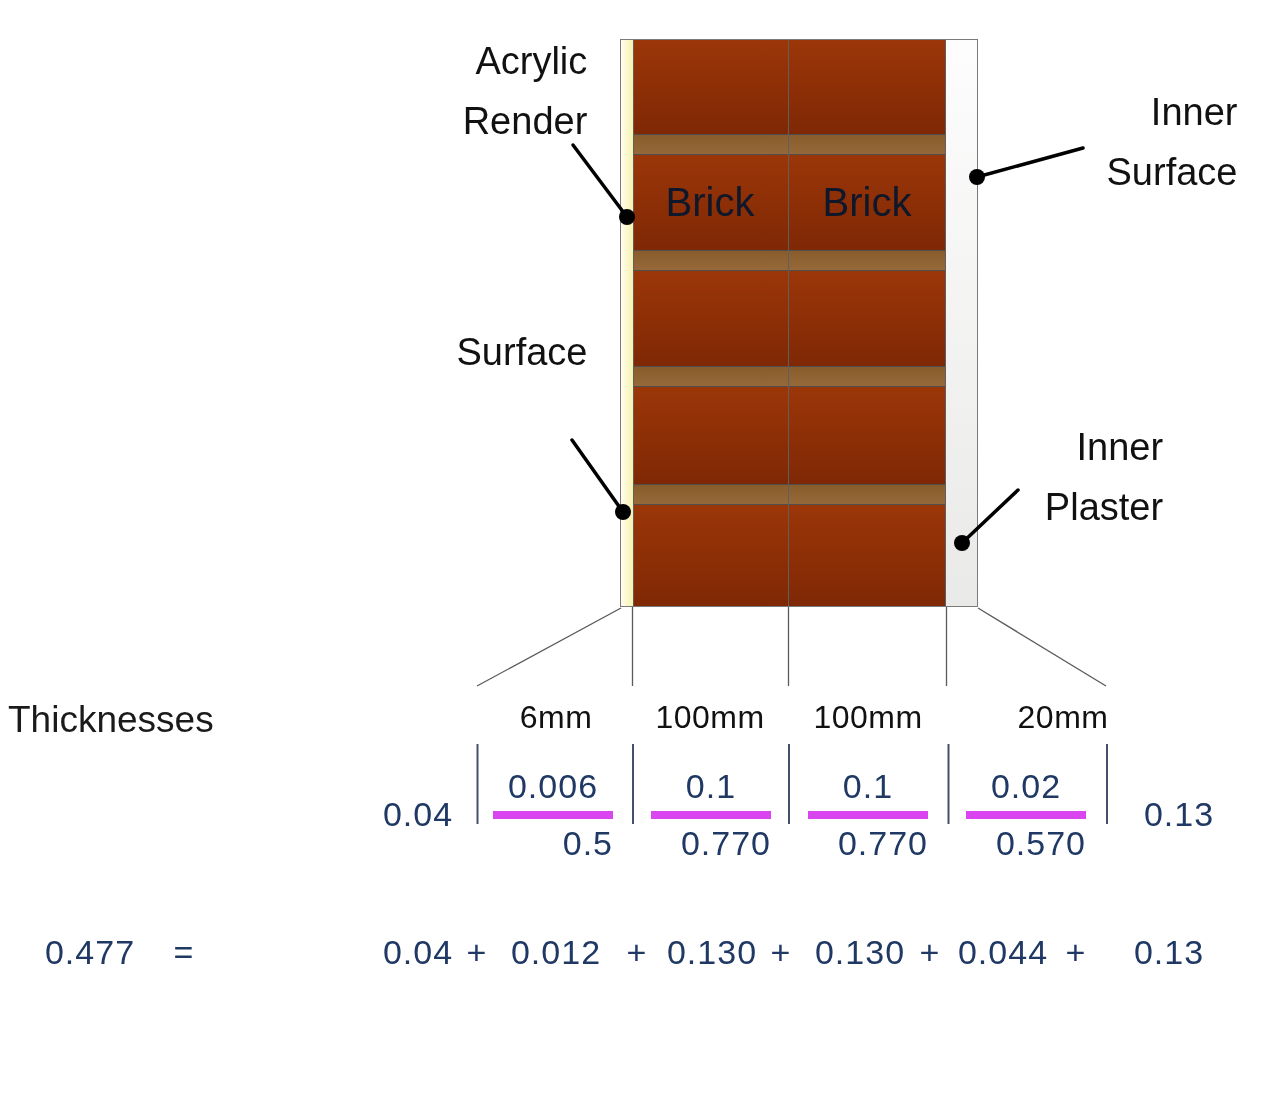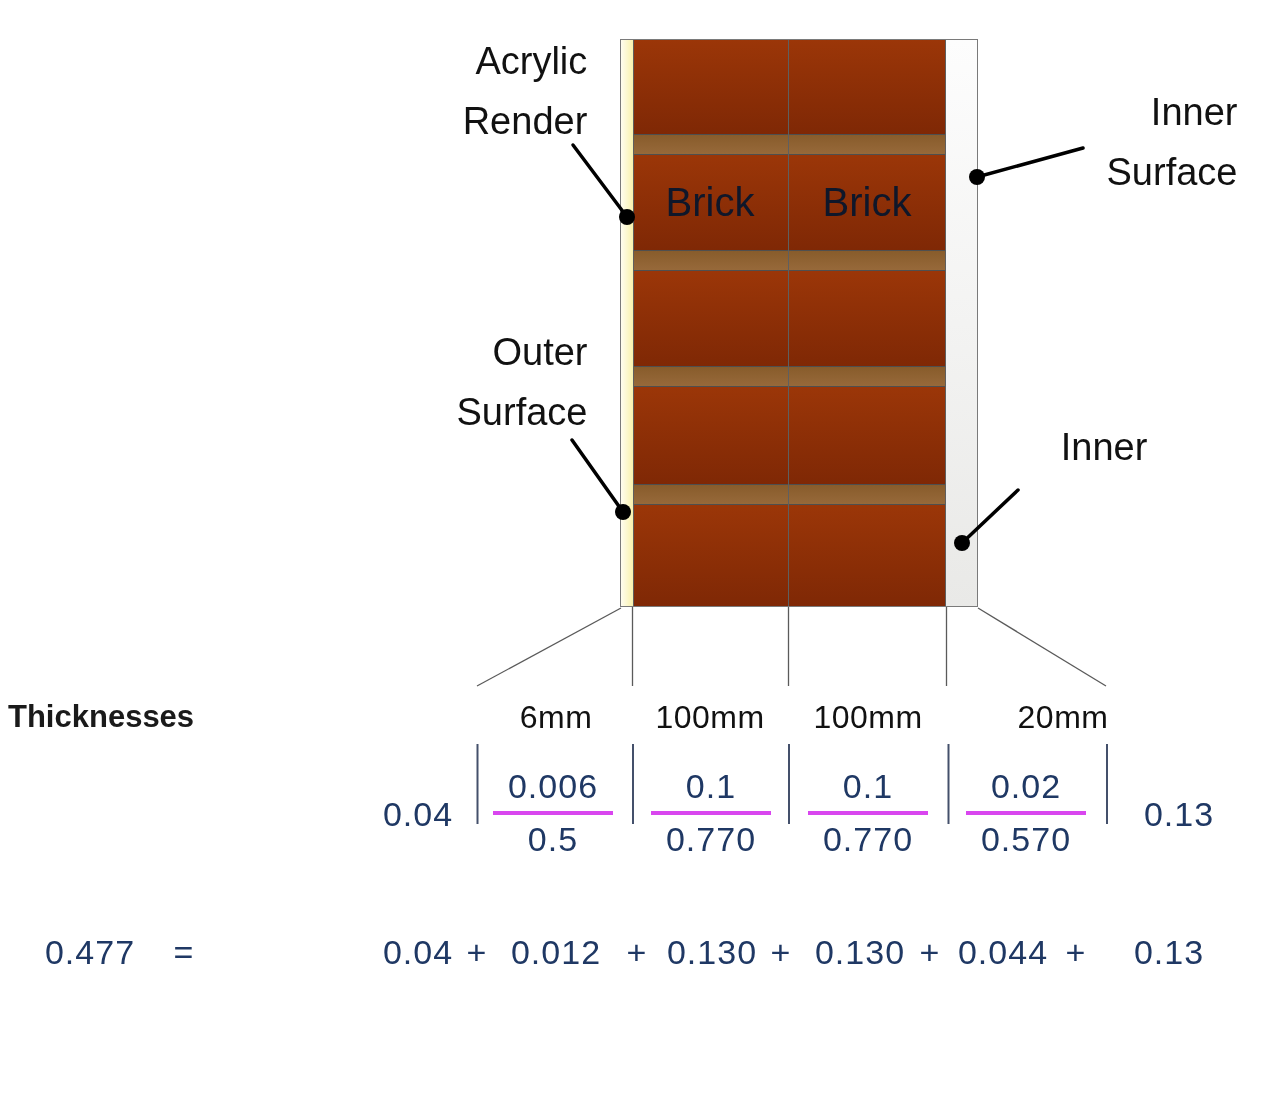--- a/index.html
+++ b/index.html
@@ -31,39 +31,39 @@
     font-size:40px;color:#0f172a;white-space:nowrap;
   }
 
   
   .callout{
     position:absolute;transform:translateX(-50%);
     font-size:38px;line-height:60px;text-align:right;color:#111;white-space:nowrap;
   }
 
   
-  .row-label{position:absolute;left:8px;font-size:31px;white-space:nowrap;font-weight:bold;}
+  .row-label{position:absolute;left:8px;font-size:37px;white-space:nowrap;}
   .navy{color:#1f3864;}
   .thickness-value{
     position:absolute;top:699px;transform:translateX(-50%);
     font-size:32px;color:#111;white-space:nowrap;letter-spacing:0.5px;
   }
   .res-value{
     position:absolute;top:795px;transform:translateX(-50%);
     font-size:34px;letter-spacing:1px;white-space:nowrap;
   }
   .fraction{
     position:absolute;top:766px;transform:translateX(-50%);
     font-size:34px;letter-spacing:1px;text-align:center;color:#1f3864;
   }
   .fraction .num{
     display:block;min-width:120px;line-height:40px;padding:0 4px 5px 4px;
-    border-bottom:4px solid #d946ef;box-sizing:border-box;
+    border-bottom:8px solid #d946ef;box-sizing:border-box;
   }
-  .fraction .den{display:block;line-height:40px;padding-top:4px;}
+  .fraction .den{display:block;line-height:40px;padding-top:4px;text-align:right;}
 
   
   .eq-token{
     position:absolute;top:933px;transform:translateX(-50%);
     font-size:34px;letter-spacing:1px;color:#1f3864;white-space:nowrap;
   }
 </style>
 </head>
 <body>
 
@@ -101,25 +101,25 @@
 
   <div class="callout" style="left:525px;top:31px">
     <div>Acrylic</div>
     <div>Render</div>
   </div>
   <div class="callout" style="left:1172px;top:82px">
     <div>Inner</div>
     <div>Surface</div>
   </div>
   <div class="callout" style="left:522px;top:322px">
-    <div>Outer</div>
     <div>Surface</div>
   </div>
   <div class="callout" style="left:1104px;top:417px">
     <div>Inner</div>
+    <div>Plaster</div>
   </div>
 
   <svg class="overlay" viewBox="0 0 1262 1104">
 
     <g stroke="#000000" stroke-width="3.5" stroke-linecap="round">
       <line x1="573" y1="145" x2="627" y2="217"></line>
       <line x1="1083" y1="148" x2="977" y2="177"></line>
       <line x1="572" y1="440" x2="623" y2="512"></line>
       <line x1="1018" y1="490" x2="962" y2="543"></line>
     </g>

